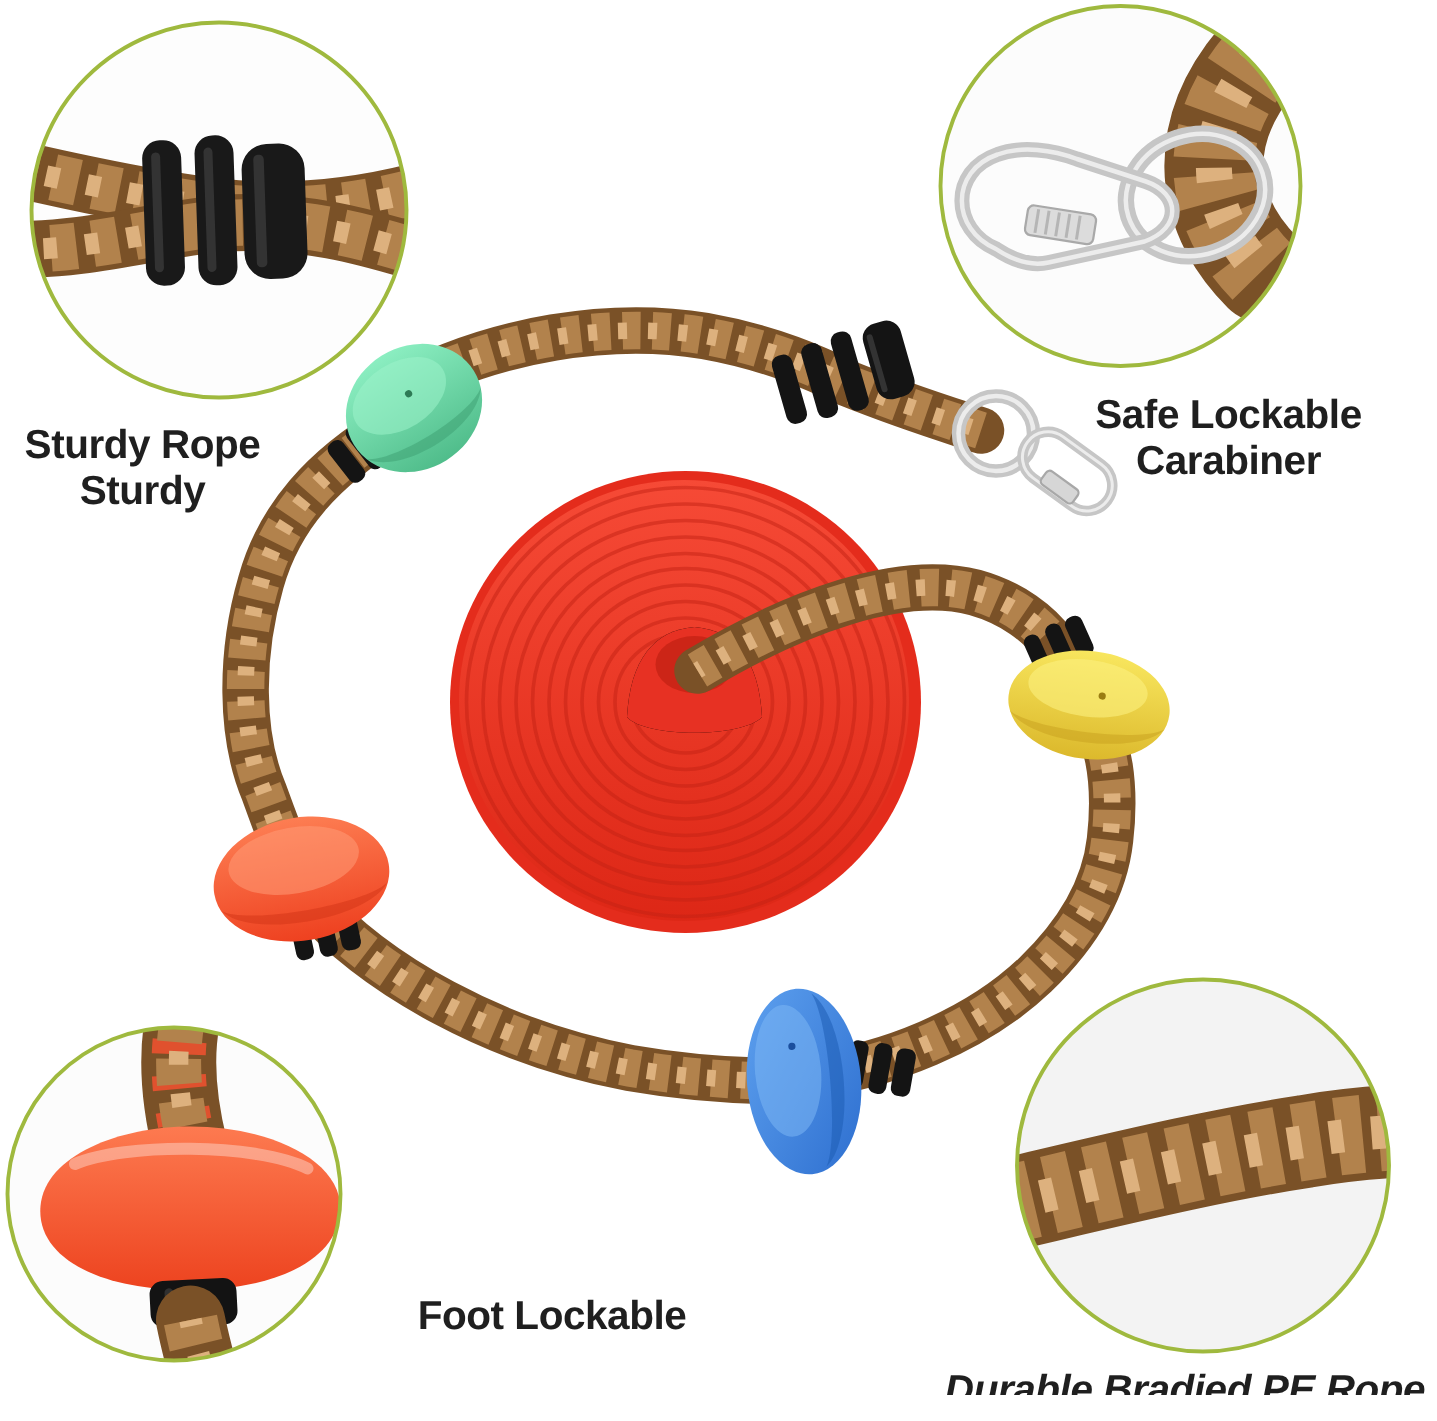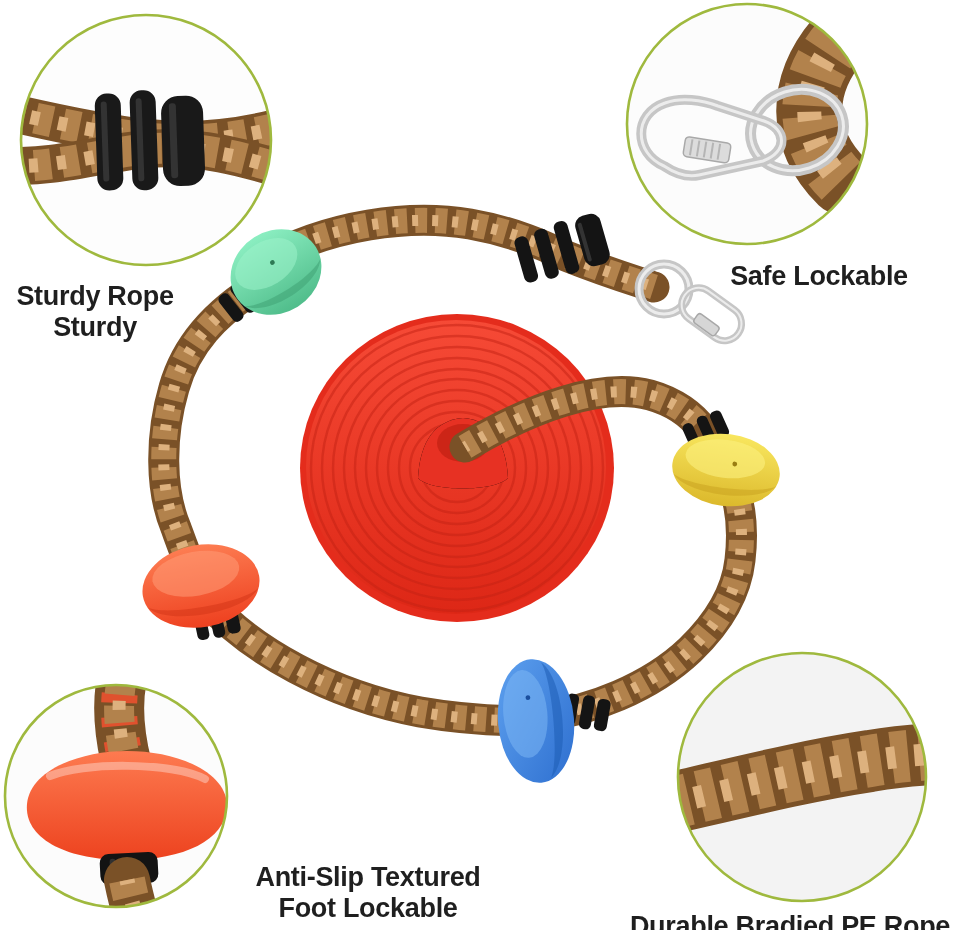--- a/index.html
+++ b/index.html
@@ -287,24 +287,24 @@
     </g>
   </svg>
 
   <div class="label" style="left:0px;top:281px;width:190px;">
     <span>Sturdy Rope</span>
     <span>Sturdy</span>
   </div>
 
   <div class="label" style="left:716px;top:261px;width:206px;">
     <span>Safe Lockable</span>
+    <span>Carabiner</span>
   </div>
 
   <div class="label" style="left:228px;top:862px;width:280px;">
-    <span>Anti-Slip Textured</span>
     <span>Foot Lockable</span>
   </div>
 
-  <div class="label" style="left:622px;top:911px;width:336px;">
+  <div class="label" style="left:622px;top:911px;width:336px;font-style:italic;">
     <span>Durable Bradied PE Rope</span>
   </div>
 
 </div>
 
 </body></html>

